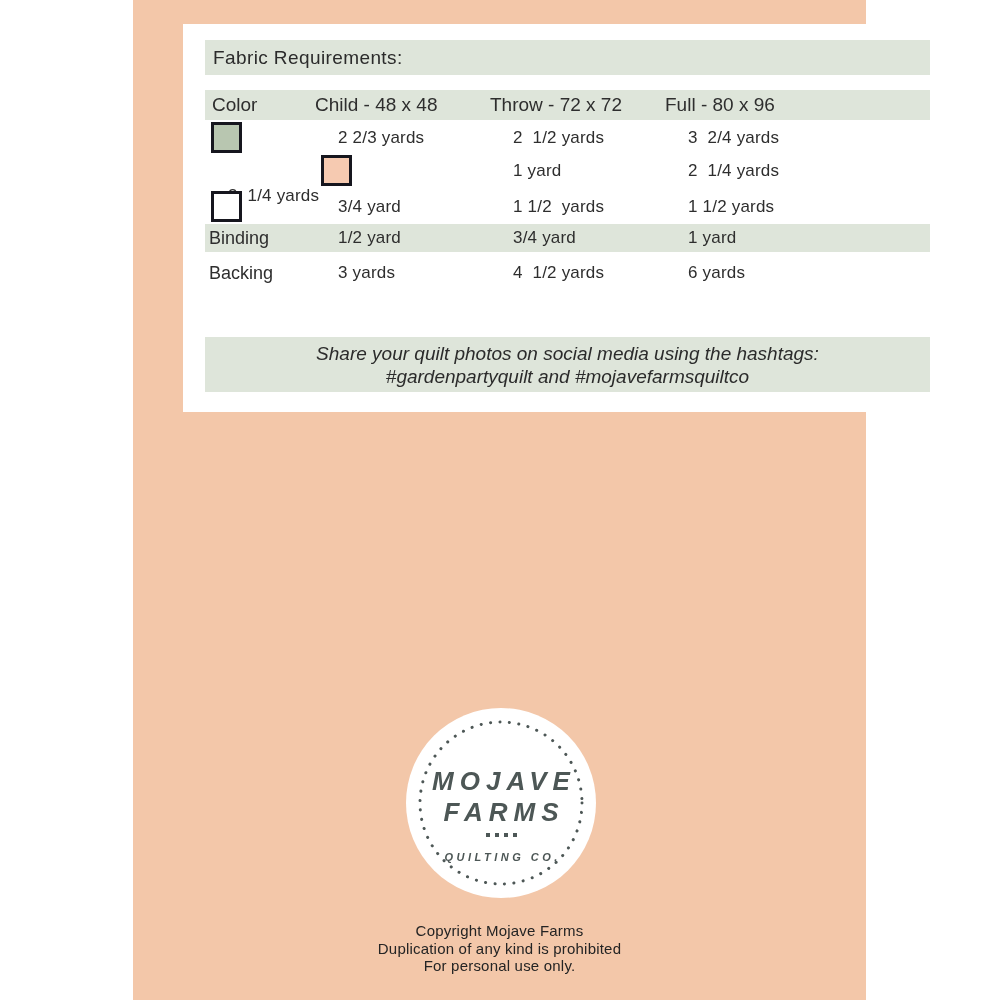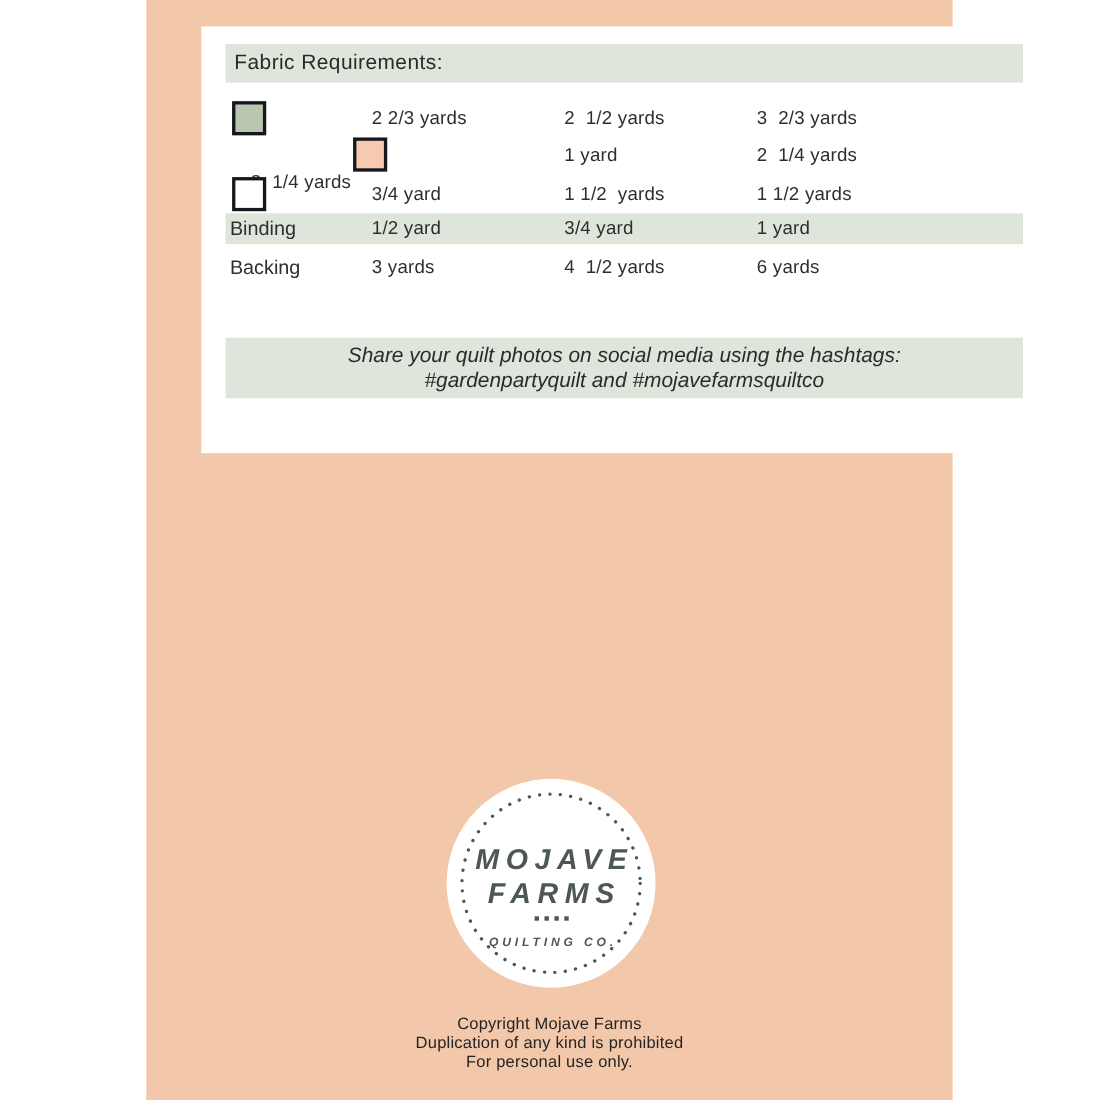--- a/index.html
+++ b/index.html
@@ -136,28 +136,34 @@
 </style>
 </head>
 <body>
 
 <div class="peach-panel" style="background-color: rgb(243, 199, 169);"></div>
 
 <div class="card">
 
   <div class="title-banner band" style="background-color: rgb(222, 229, 218);">Fabric Requirements:</div>
 
+  <div class="trow header-row band" style="background-color: rgb(222, 229, 218);">
+    <div class="c1">Color</div>
+    <div>Child - 48 x 48</div>
+    <div>Throw - 72 x 72</div>
+    <div>Full - 80 x 96</div>
+  </div>
 
   <div class="trow swatch-row1">
     <div>
         <div class="swatch" style="background-color: rgb(184, 198, 176);"></div>
       </div>
     <div class="val">2 2/3 yards</div>
     <div class="val">2  1/2 yards</div>
-    <div class="val">3  2/3 yards</div>
+    <div class="val">3  2/4 yards</div>
   </div>
 
   <div class="trow swatch-row2">
     <div class="partial-band" style="background-color: rgb(222, 229, 218);"></div>
     <div>
         <div class="swatch" style="background-color: rgb(246, 202, 177);"></div>
       </div>
     <div class="val">1 yard</div>
     <div class="val">2  1/4 yards</div>
     <div class="val">3  1/4 yards</div>

